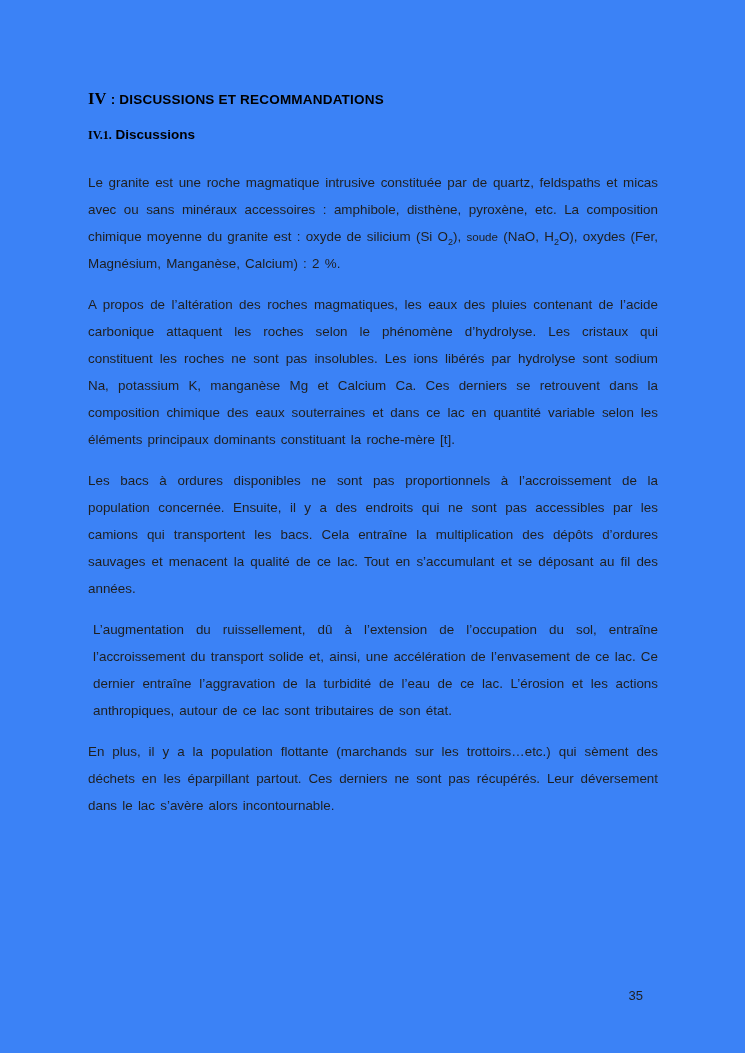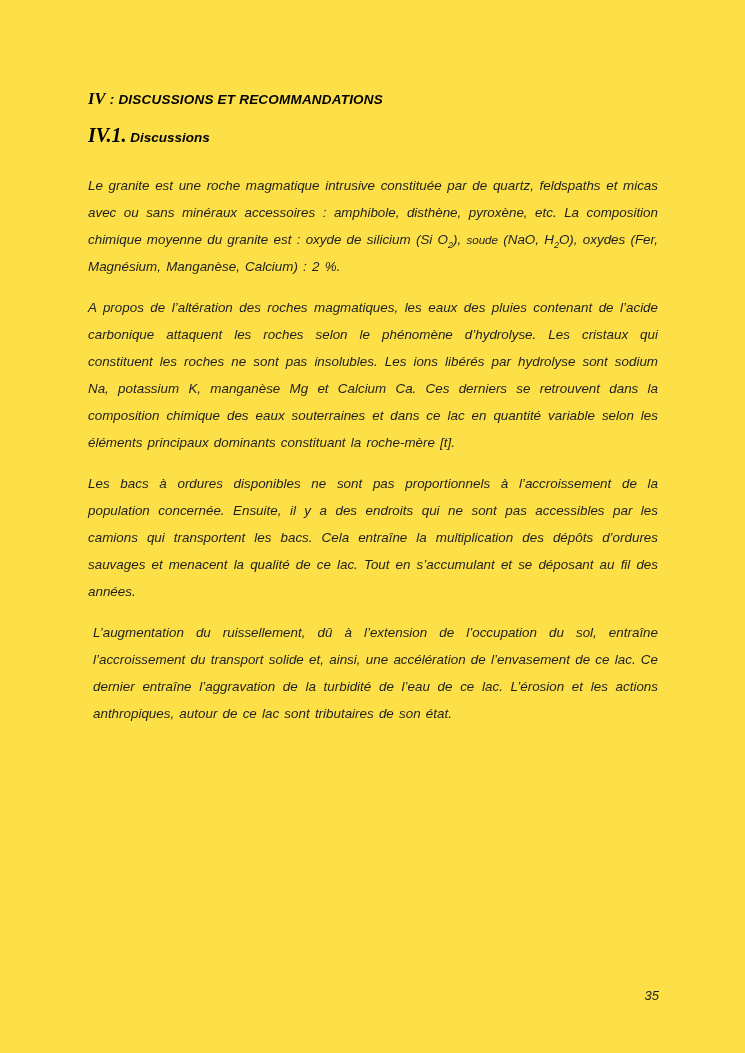--- a/index.html
+++ b/index.html
@@ -11,22 +11,21 @@
     width: 745px;
     height: 1053px;
     position: relative;
     font-family: "Liberation Sans", "DejaVu Sans", sans-serif;
     color: #212121;
     overflow: hidden;
   }
   .page {
     position: absolute;
     inset: 0;
-    background: #fde047;
-    font-style: italic;
+    background: #3b82f6;
   }
   .content {
     padding: 88px 87px 0 88px;
   }
   p.body-par {
     font-size: 13.4px;
     line-height: 27px;
     text-align: justify;
     margin: 0 0 14px 0;
     color: #1f1f1f;
@@ -55,36 +54,36 @@
     line-height: 20px;
   }
   h3.subsection.second {
     margin: 0 0 6px 5px;
   }
   .rn {
     font-family: "Liberation Serif", "DejaVu Serif", serif;
     font-size: 16.5px;
   }
   h2 .rn, h3 .rn {
-    font-size: 20px;
+    font-size: 12px;
   }
   .indented {
     margin-left: 5px !important;
   }
   .small-inline {
     font-size: 11.6px;
     margin-top: 26px;
   }
   sub {
     font-size: 9px;
     line-height: 0;
   }
   .page-number {
     position: absolute;
-    right: 86px;
+    right: 102px;
     bottom: 50px;
     font-size: 13px;
     color: #1f1f1f;
   }
 </style>
 </head>
 <body>
 
 <div class="page">
   <div class="content">
@@ -97,17 +96,18 @@
 
     <p class="body-par"><span>Le granite  est une roche magmatique intrusive constituée par de quartz, feldspaths et micas avec ou sans minéraux accessoires : amphibole, disthène, pyroxène, etc. La composition chimique moyenne du granite est : oxyde de silicium (Si O</span><sub>2</sub><span>), </span><span class="small-inline">soude</span><span> (NaO, H</span><sub>2</sub><span>O), oxydes (Fer, Magnésium, Manganèse, Calcium) : 2 %.</span></p>
 
     <p class="body-par">A propos de l’altération des roches  magmatiques, les eaux des pluies contenant de l’acide carbonique attaquent les roches selon le phénomène d’hydrolyse. Les cristaux qui constituent les roches ne sont pas insolubles. Les ions libérés par hydrolyse  sont sodium Na, potassium K, manganèse Mg et Calcium Ca. Ces derniers se retrouvent dans la composition chimique des eaux souterraines et dans ce lac en quantité variable selon les éléments principaux dominants constituant la roche-mère [t].</p>
 
 
     <p class="body-par">Les bacs à ordures disponibles ne sont pas proportionnels à l’accroissement de la population concernée. Ensuite, il y a des endroits qui ne sont pas accessibles par les camions qui transportent les bacs. Cela entraîne la multiplication des dépôts d’ordures sauvages et menacent la qualité de ce lac. Tout en s’accumulant et se déposant au fil des années.</p>
 
     <p class="body-par indented">L’augmentation du ruissellement, dû à l’extension de l’occupation du sol, entraîne l’accroissement du transport solide et, ainsi, une accélération de l’envasement de ce lac. Ce dernier entraîne l’aggravation de la turbidité de l’eau de ce lac. L’érosion et les actions anthropiques, autour de ce lac sont tributaires de son état.</p>
 
+    <p class="body-par">En plus, il y a la population flottante (marchands sur les trottoirs…etc.) qui sèment des déchets en les éparpillant partout. Ces derniers ne sont pas récupérés. Leur déversement dans le lac s’avère alors incontournable.</p>
 
   </div>
 
   <div class="page-number">35</div>
 </div>
 
 </body></html>

